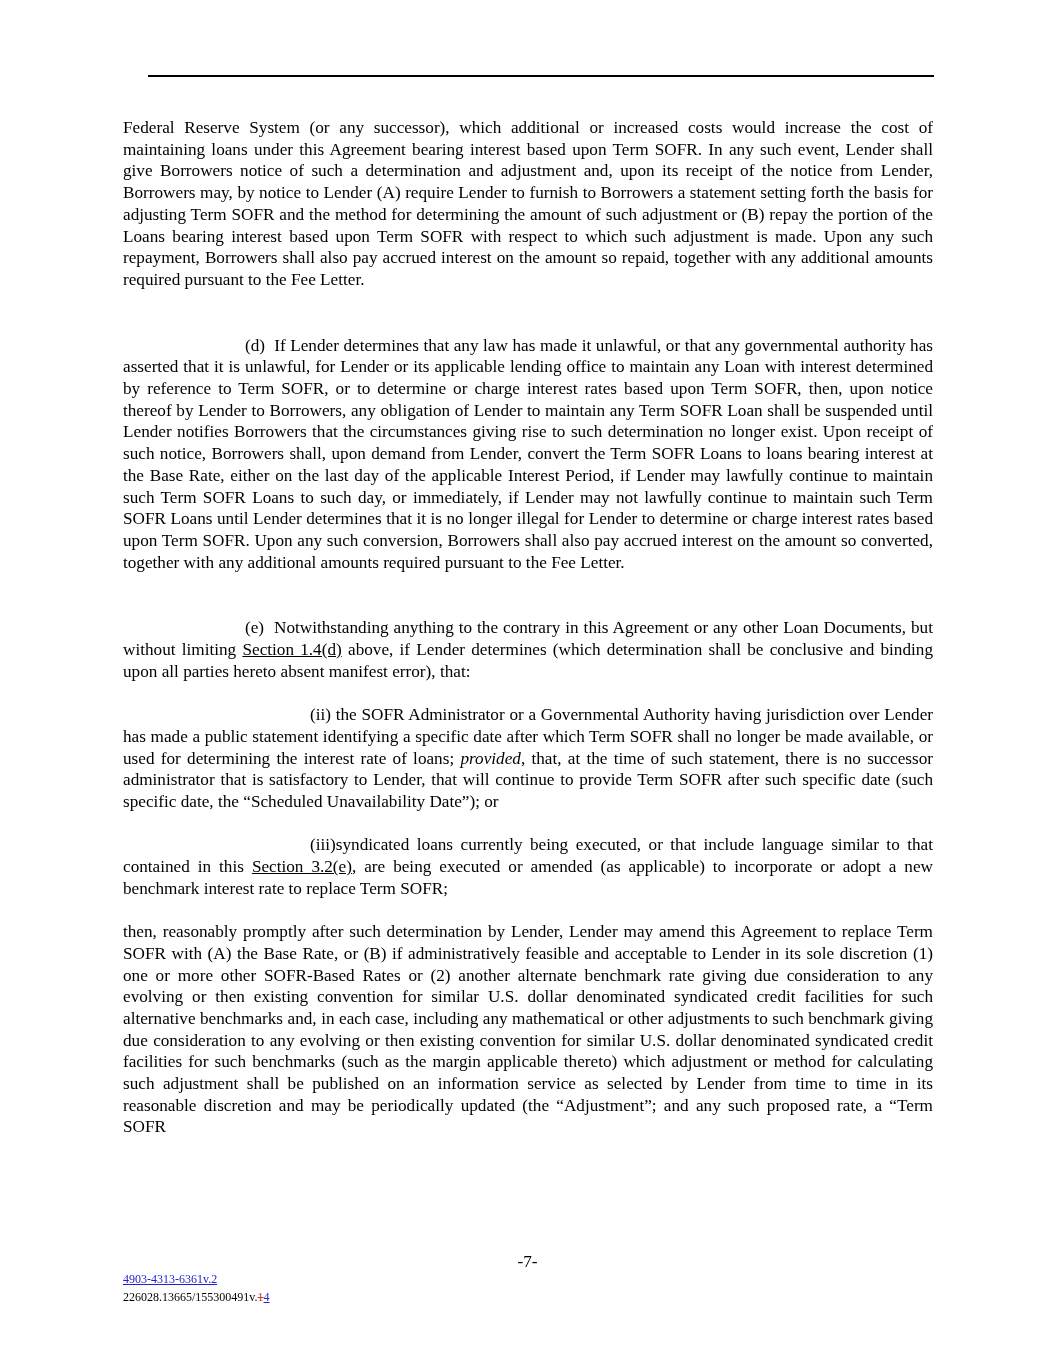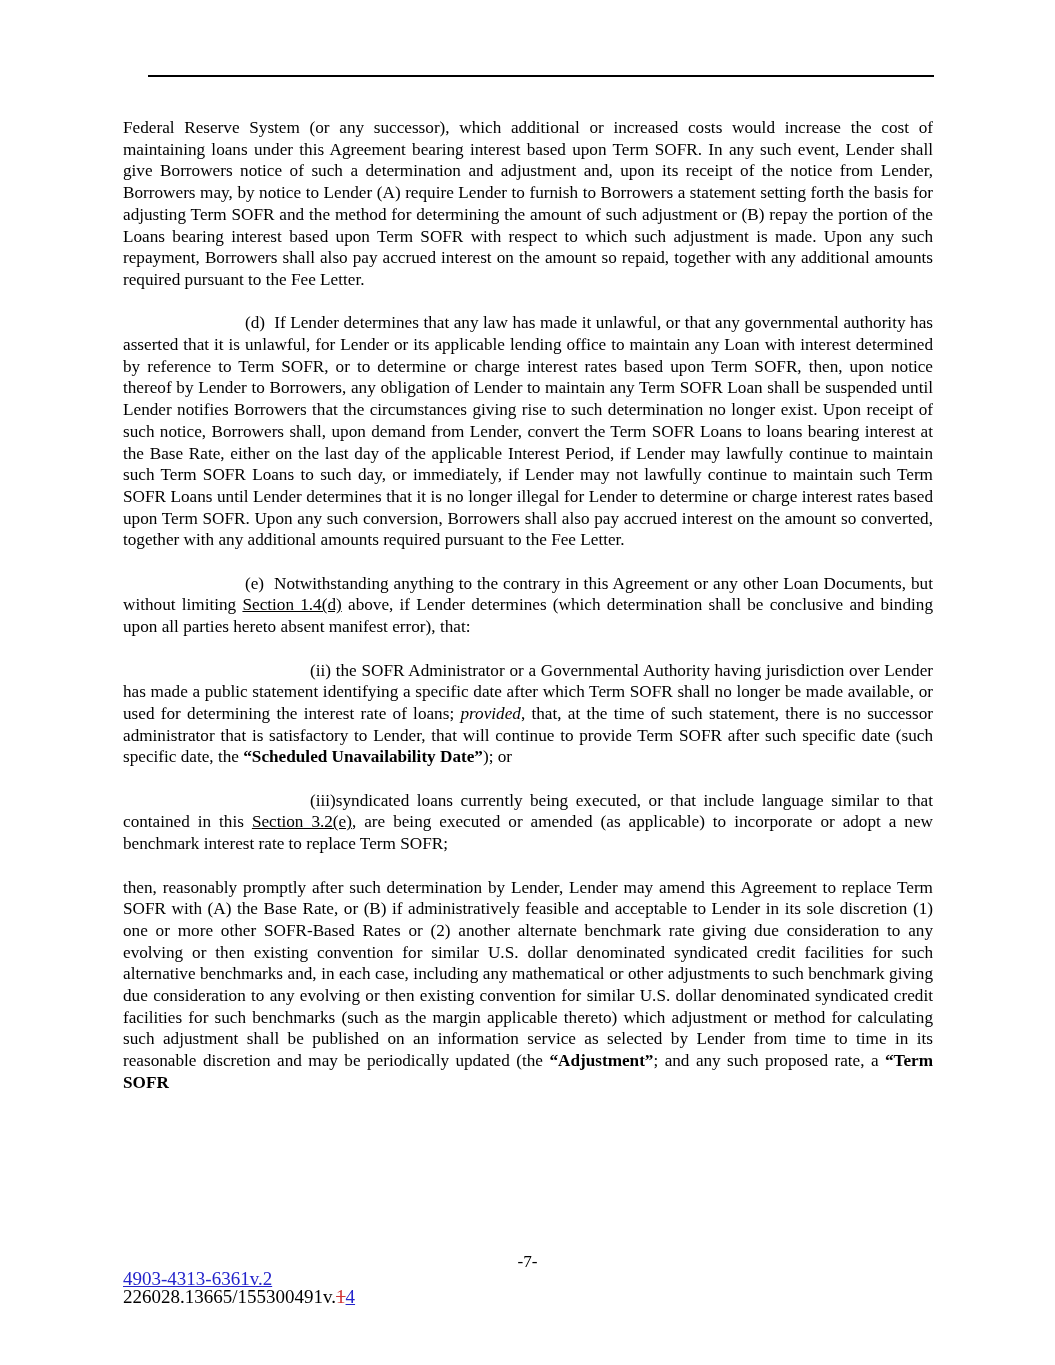--- a/index.html
+++ b/index.html
@@ -25,39 +25,39 @@
     position: absolute;
     left: 123px;
     top: 117px;
     width: 810px;
     font-size: 17.2px;
     line-height: 21.7px;
     text-align: justify;
   }
   .para { margin-bottom: 21.7px; }
   .para:last-child { margin-bottom: 4px; }
-  .indent-1 { text-indent: 122px; }
+  .indent-1 { text-indent: 122px; margin-top: 44px; }
   .indent-2 { text-indent: 187px; }
   .u  { text-decoration: underline; }
-  .b  { font-weight: bold; }
+  .b  { font-weight: normal; }
   .bi { font-weight: normal; font-style: italic; }
   .page-number {
     position: absolute;
     left: 0;
     top: 1251px;
     width: 1055px;
     text-align: center;
     font-size: 17.2px;
     line-height: 21.7px;
   }
   .footer {
     position: absolute;
     left: 123px;
     top: 1270px;
-    font-size: 19px;
+    font-size: 12px;
     line-height: 18px;
   }
   .ins {
     color: var(--insertion-blue, #2323cb);
     text-decoration: underline;
   }
   .del {
     color: var(--deletion-red, #d03434);
     text-decoration: line-through;
   }

